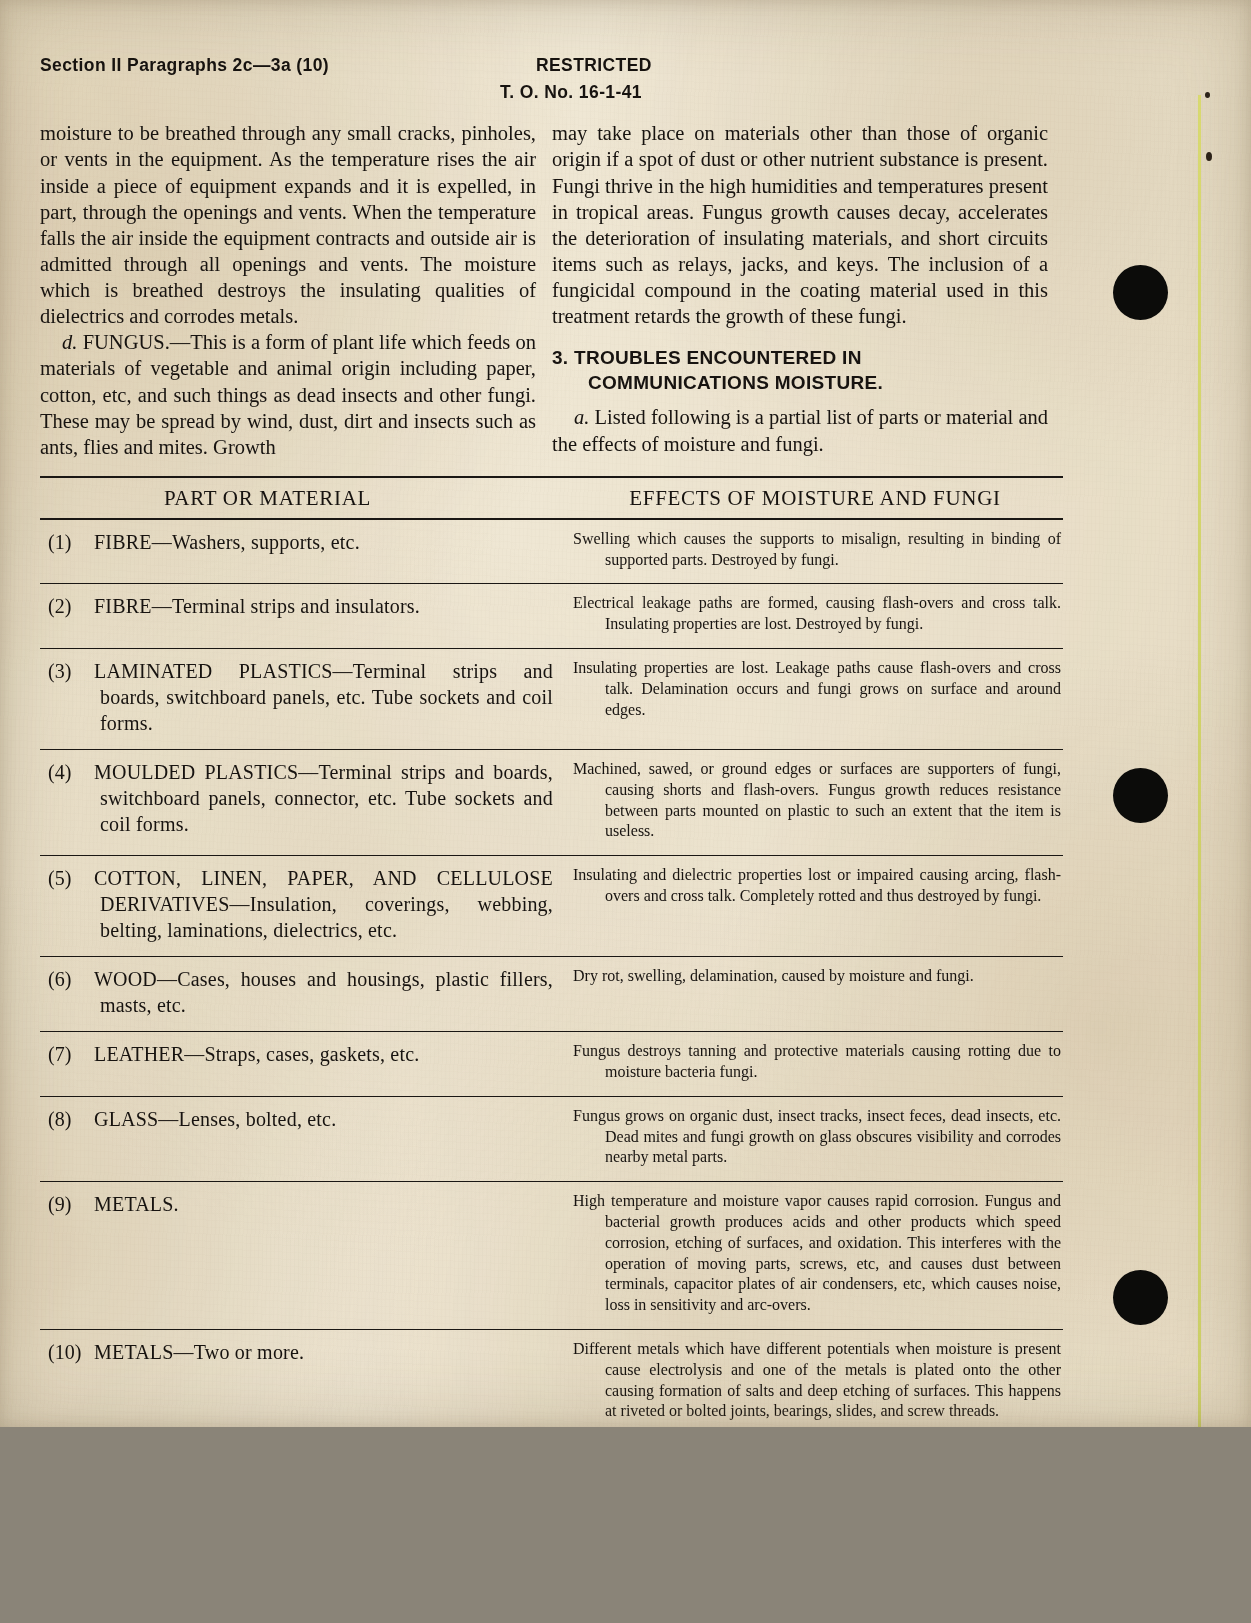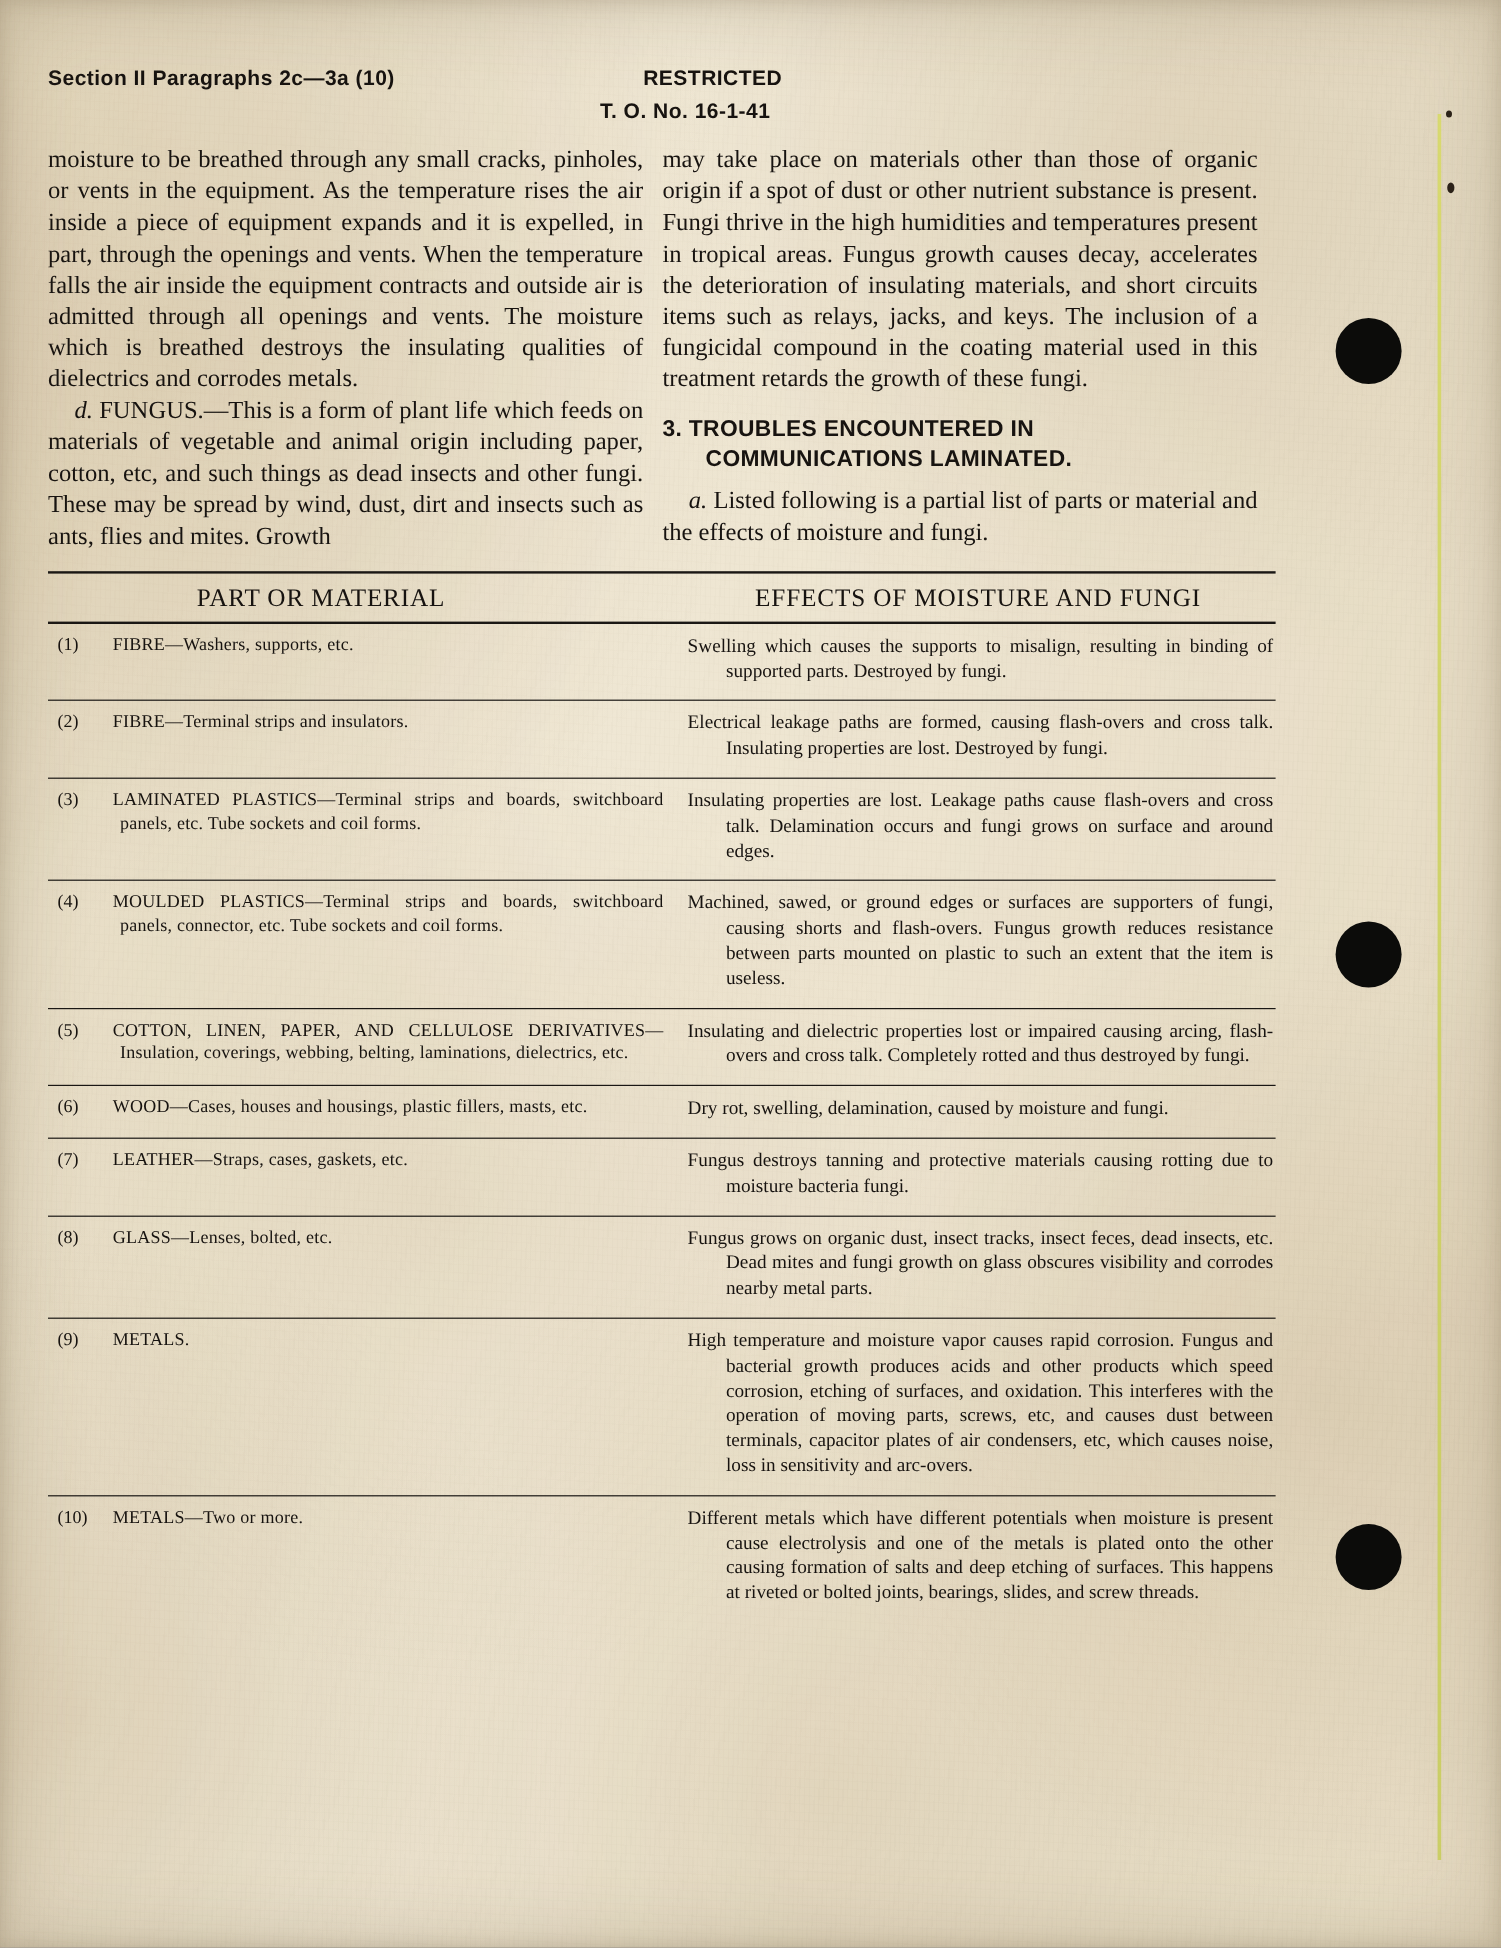--- a/index.html
+++ b/index.html
@@ -3,21 +3,21 @@
 <meta charset="utf-8">
 <style>
   html, body {
     margin: 0;
     padding: 0;
     background: #8a8478;
   }
   .page {
     position: relative;
     width: 1251px;
-    height: 1623px;
+    height: 1427px;
     margin: 0 auto;
     background: #efe7d4;
     overflow: hidden;
     font-family: "Liberation Serif", "DejaVu Serif", serif;
     color: #171310;
   }
   
   .grain {
     position: absolute;
     inset: 0;
@@ -152,21 +152,21 @@
     padding-top: 8px;
     padding-bottom: 7px;
     text-align: center;
     font-size: 21px;
     letter-spacing: 0.7px;
   }
   .thead .cell-left { padding-right: 80px; }
   .thead .cell-right { padding-right: 6px; }
 
   .item {
-    font-size: 15px;
+    font-size: 20px;
     line-height: 1.30;
     text-align: justify;
     padding-left: 52px;
     text-indent: -52px;
     hyphens: none;
   }
   .item .num { display: inline-block; width: 46px; text-indent: 0; }
   .item .caps { letter-spacing: 0.2px; }
   .eff {
     font-size: 16px;
@@ -209,21 +209,21 @@
 
       <div class="col">
         <p class="body">moisture to be breathed through any small cracks, pinholes, or vents in the equipment. As the temperature rises the air inside a piece of equipment expands and it is expelled, in part, through the openings and vents. When the temperature falls the air inside the equipment contracts and outside air is admitted through all openings and vents. The moisture which is breathed destroys the insulating qualities of dielectrics and corrodes metals.</p>
         <p class="body indent"><span class="ital">d.</span> <span class="caps">FUNGUS.—</span><span>This is a form of plant life which feeds on materials of vegetable and animal origin including paper, cotton, etc, and such things as dead insects and other fungi. These may be spread by wind, dust, dirt and insects such as ants, flies and mites. Growth</span></p>
       </div>
 
       <div class="col">
         <p class="body">may take place on materials other than those of organic origin if a spot of dust or other nutrient substance is present. Fungi thrive in the high humidities and temperatures present in tropical areas. Fungus growth causes decay, accelerates the deterioration of insulating materials, and short circuits items such as relays, jacks, and keys. The inclusion of a fungicidal compound in the coating material used in this treatment retards the growth of these fungi.</p>
         <h2 class="sechead">
           <span class="l1">3. TROUBLES ENCOUNTERED IN</span>
-          <span class="l2">COMMUNICATIONS LAMINATED.</span>
+          <span class="l2">COMMUNICATIONS MOISTURE.</span>
         </h2>
         <p class="body indent"><span class="ital">a.</span> <span>Listed following is a partial list of parts or material and the effects of moisture and fungi.</span></p>
       </div>
 
     </div>
 
     <div class="tbl">
 
       <div class="rule"></div>
 

